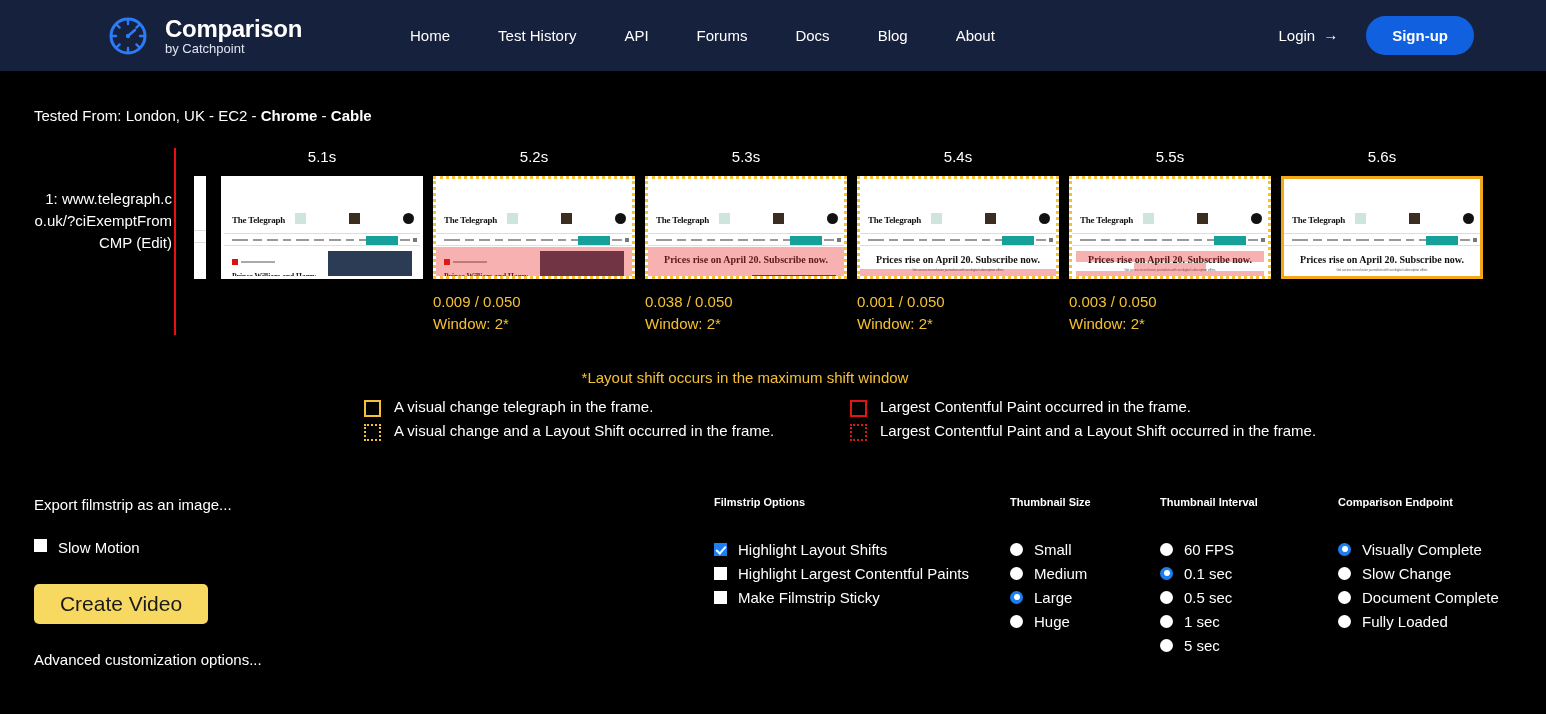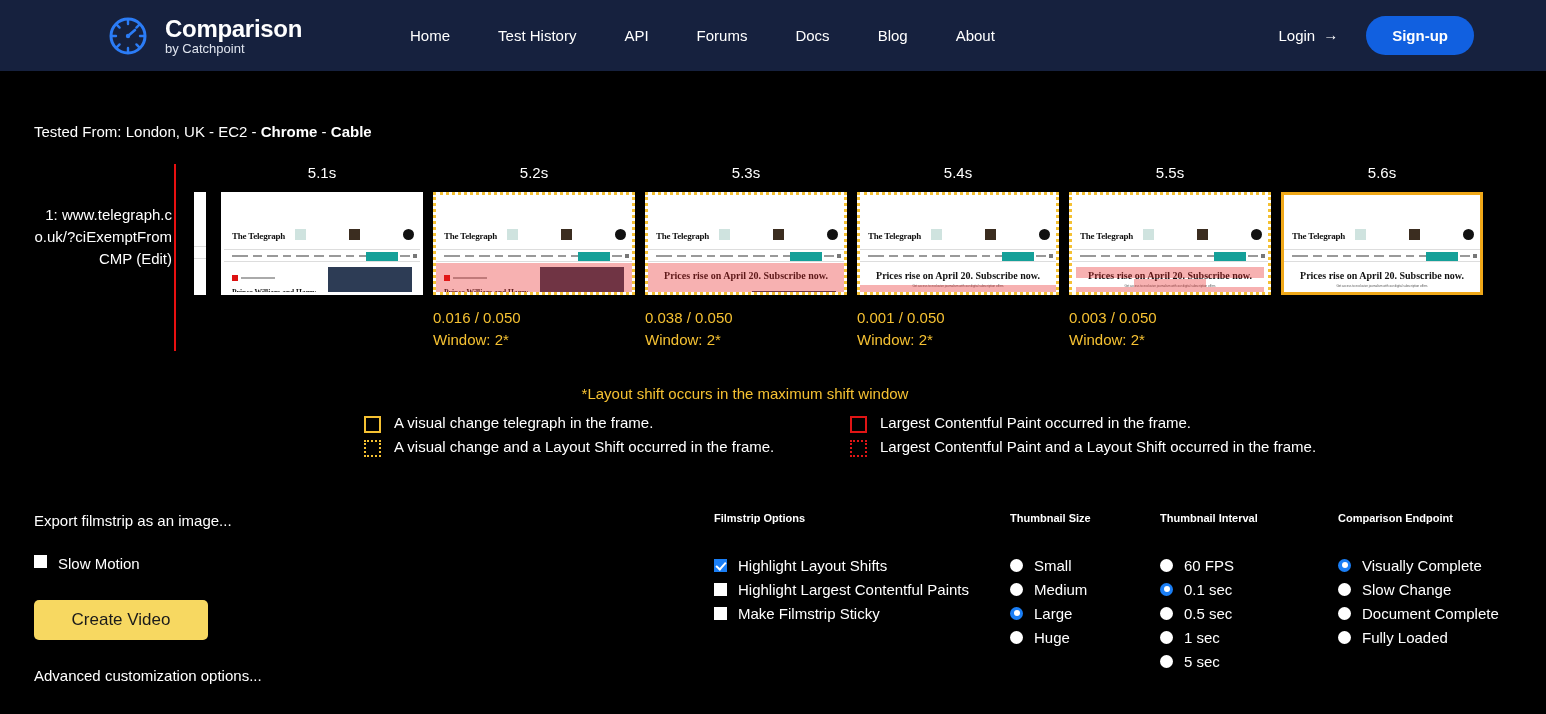--- a/index.html
+++ b/index.html
@@ -45,21 +45,21 @@
     display: flex; align-items: flex-start; gap: 8px; cursor: pointer;
   }
   .arrow-ico { font-size: 15px; line-height: 1; }
   .signup-btn {
     background: #1160e0; color: #ffffff; font-size: 15px; font-weight: bold;
     border: none; border-radius: 22px; padding: 11px 26px; cursor: pointer;
     font-family: inherit;
   }
 
   
-  .page-body { padding: 16px 34px; position: relative; }
+  .page-body { padding: 0 34px; position: relative; }
 
   .tested-from {
     color: #ffffff; font-size: 15px;
     padding-top: 36px;
   }
   .tested-from b { font-weight: bold; }
 
   
   .filmstrip {
     position: relative;
@@ -224,21 +224,21 @@
     width: 4px; height: 8px;
     border: solid #ffffff; border-width: 0 2px 2px 0;
     transform: rotate(42deg);
   }
   .opt-label { color: #ffffff; font-size: 15px; cursor: pointer; }
   .create-video {
     margin-top: 28px;
     width: 174px; height: 40px;
     background: #f7d861; color: #1a1a1a;
     border: none; border-radius: 5px;
-    font-size: 17px; font-family: inherit; cursor: pointer;
+    font-size: 21px; font-family: inherit; cursor: pointer;
   }
   .advanced-link { color: #ffffff; font-size: 15px; margin-top: 27px; cursor: pointer; }
 
   .opt-group { margin-right: 0; }
   .opt-group.filmstrip-opts { width: 296px; flex: 0 0 296px; }
   .opt-group.size-opts { width: 150px; flex: 0 0 150px; }
   .opt-group.interval-opts { width: 178px; flex: 0 0 178px; }
   .opt-group.endpoint-opts { width: 210px; flex: 0 0 210px; }
   .opt-heading {
     color: #ffffff; font-size: 11px; font-weight: bold; margin-bottom: 33px;
@@ -425,21 +425,21 @@
                   <div class="tg-headline">Prince William and Harry will not walk shoulder to shoulder at Duke of Edinburgh's funeral</div>
                   <div class="tg-deck"><span class="tg-line"></span><span class="tg-line s"></span></div>
                 </div>
                 <div class="tg-photo"></div>
               </div>
             </div>
             <div class="shift" style="left:0;right:0;top:68px;bottom:0;"></div>
           </div>
         </div>
         <div class="frame-caption">
-          <div>0.016 / 0.050</div>
+          <div>0.009 / 0.050</div>
           <div>Window: 2*</div>
         </div>
       </div>
 
       <div class="frame-col">
         <div class="frame-time">5.3s</div>
         <div class="frame-box b-dotted-gold">
           <div class="tg">
             <div class="tg-head">
               <div>

